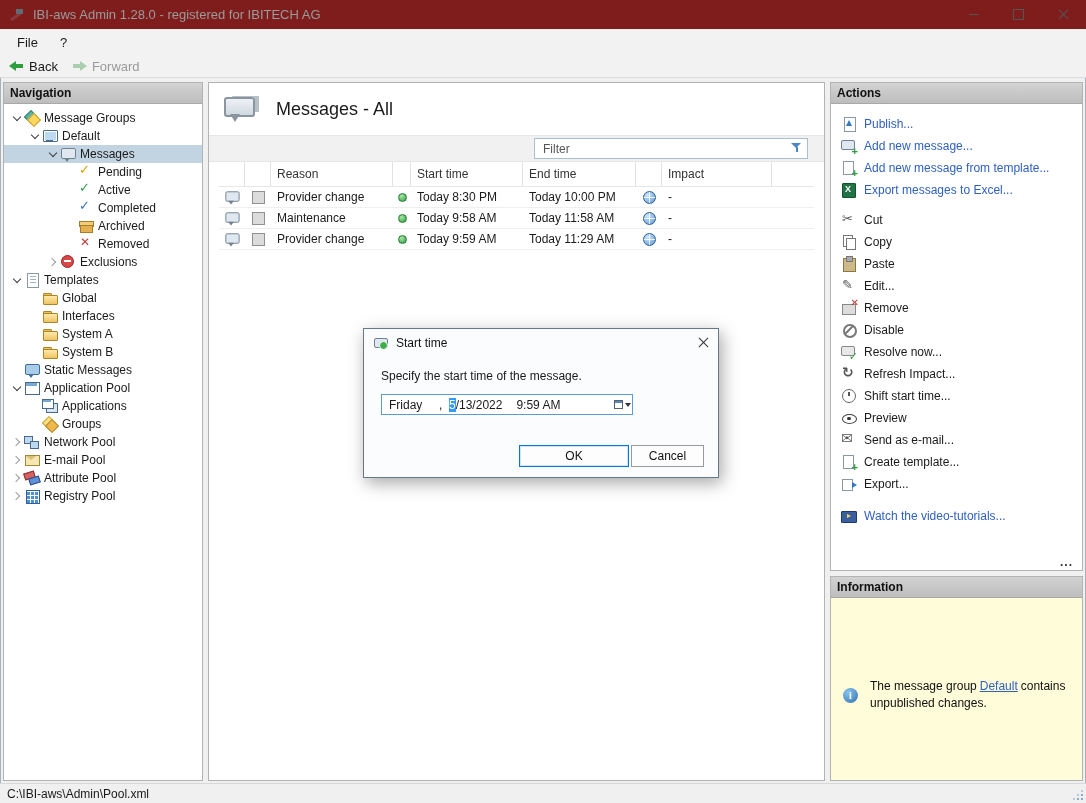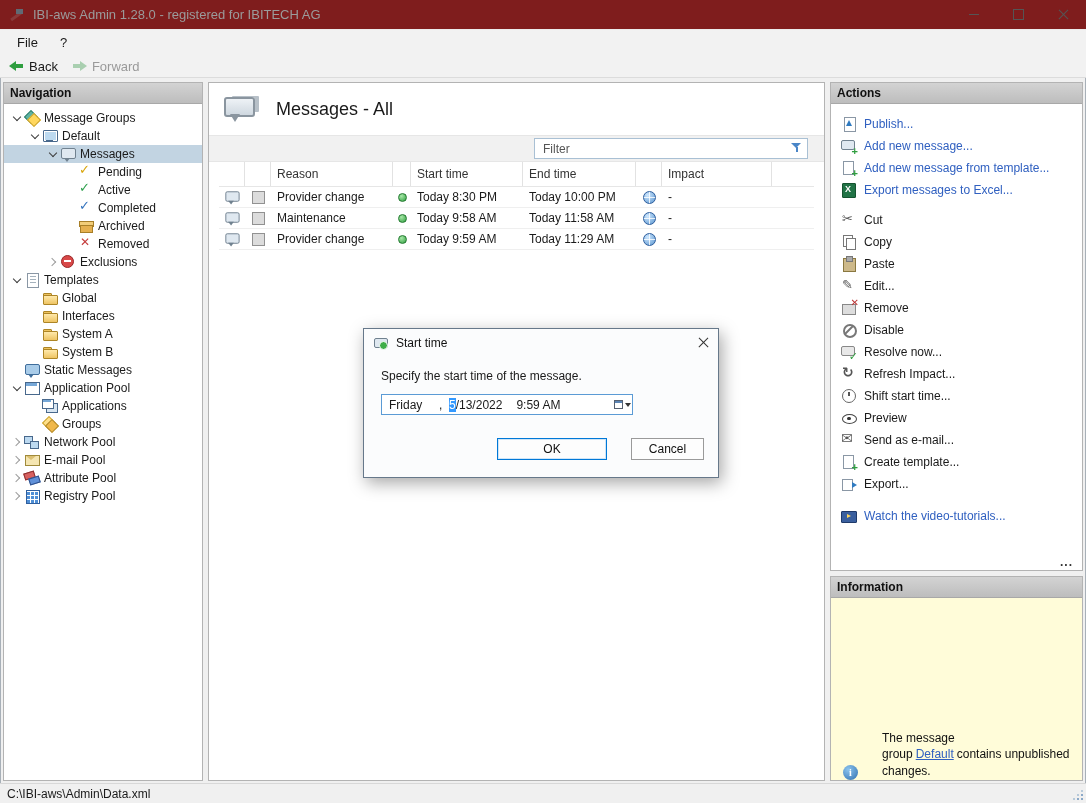--- a/index.html
+++ b/index.html
@@ -136,21 +136,21 @@
   .dtp{position:absolute;left:17px;top:65px;width:252px;height:21px;border:1px solid #5b9bd5;background:#fff;
        display:flex;align-items:center;padding-left:7px}
   .dt-day{width:50px}
   .dt-comma{width:10px}
   .dt-sel{background:#3399ff;color:#fff}
   .dt-time{margin-left:14px}
   .dt-dd{position:absolute;right:0;top:0;bottom:0;width:20px;display:flex;align-items:center;justify-content:center;gap:2px}
   .cal-ico{width:9px;height:9px;border:1px solid #556070;position:relative;background:#fff}
   .cal-ico::before{content:"";position:absolute;left:0;top:0;right:0;height:2px;background:#5b85b5}
   .caret-down{width:0;height:0;border-left:3.5px solid transparent;border-right:3.5px solid transparent;border-top:4px solid #333}
-  .d-buttons{position:absolute;right:14px;bottom:17px;display:flex;gap:24px}
+  .d-buttons{position:absolute;right:14px;bottom:10px;display:flex;gap:2px}
   .btn{height:22px;background:#fdfdfd;border:1px solid #9a9a9a;font-family:inherit;font-size:12px;color:#111}
   .btn.ok{width:110px;border:1px solid #0078d7;box-shadow:inset 0 0 0 1px #cfe5f7}
   .btn.cancel{width:73px}
 
   
   .actions-panel{height:489px;flex:none;position:relative}
   .actions-list{padding:9px 0 0 10px;overflow:hidden}
   .action{height:22px;display:flex;align-items:center;gap:7px;white-space:nowrap}
   .action.link .albl{color:#3060c0}
   .action.grp-start{margin-top:8px}
@@ -187,21 +187,21 @@
   .a-mailg::before{content:"✉";position:absolute;left:0;top:-2px;font-size:14px;color:#555}
   .a-newtpl::before{content:"";position:absolute;left:2px;top:1px;width:9px;height:12px;background:#fff;border:1px solid #8a97a5}
   .a-newtpl::after{content:"+";position:absolute;right:-1px;bottom:-3px;font-size:11px;font-weight:bold;color:#2f9e3f}
   .a-export::before{content:"";position:absolute;left:1px;top:3px;width:9px;height:10px;background:#fff;border:1px solid #8a97a5}
   .a-export::after{content:"";position:absolute;right:0;top:6px;border-top:3.5px solid transparent;border-bottom:3.5px solid transparent;border-left:5px solid #2f7ac0}
   .a-video::before{content:"";position:absolute;left:0;top:3px;width:14px;height:10px;background:#3a5f9e;border:1px solid #1f3a6a;border-radius:1px}
   .a-video::after{content:"";position:absolute;left:6px;top:6px;border-top:2.5px solid transparent;border-bottom:2.5px solid transparent;border-left:4px solid #ffd75e}
 
   
   .info-panel{flex:1}
-  .info-body{flex:1;background:#fffcd9;padding:12px 10px 0 12px;display:flex;gap:24px;align-items:flex-end}
+  .info-body{flex:1;background:#fffcd9;padding:12px 10px 0 12px;display:flex;gap:12px;align-items:center}
   .i-info{width:15px;height:15px;flex:none;border-radius:50%;background:radial-gradient(circle at 35% 30%,#8cc4ee,#2f6fb0);position:relative}
   .i-info::before{content:"i";position:absolute;inset:0;color:#fff;font-size:10px;font-weight:bold;text-align:center;line-height:15px;font-family:"Liberation Serif",serif}
   .info-text{line-height:1.4;color:#111}
   .info-text a{color:#3060c0;text-decoration:underline;margin:0 3px;cursor:pointer}
 
   
   .statusbar{height:20px;background:#f0f0f0;border-top:1px solid #d8d8d8;display:flex;align-items:center;padding-left:7px;position:relative}
   .grip{position:absolute;right:2px;bottom:2px;width:13px;height:13px}
   .grip::before{content:"";position:absolute;right:1px;bottom:1px;width:2px;height:2px;background:#8aa8c8;
     box-shadow:-4px 0 0 #8aa8c8,0 -4px 0 #8aa8c8,-8px 0 0 #b8cada,0 -8px 0 #b8cada,-4px -4px 0 #b8cada}
@@ -520,21 +520,21 @@
       <div class="panel-header">Information</div>
       <div class="info-body">
         <span class="i-info"></span>
         <p class="info-text"><span>The message group</span><a>Default</a><span>contains unpublished changes.</span></p>
       </div>
     </section>
   </div>
 </div>
 
 <div class="statusbar">
-  <span>C:\IBI-aws\Admin\Data.xml</span>
+  <span>C:\IBI-aws\Admin\Pool.xml</span>
   <span class="grip"></span>
 </div>
 
 <div class="dialog">
   <div class="d-titlebar">
     <span class="ico d-ico"></span>
     <span class="d-title">Start time</span>
     <span class="d-close"></span>
   </div>
   <div class="d-msg">Specify the start time of the message.</div>

